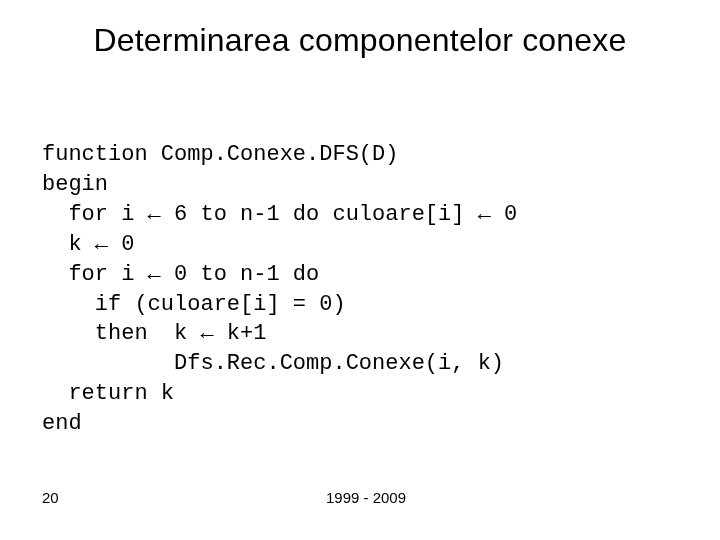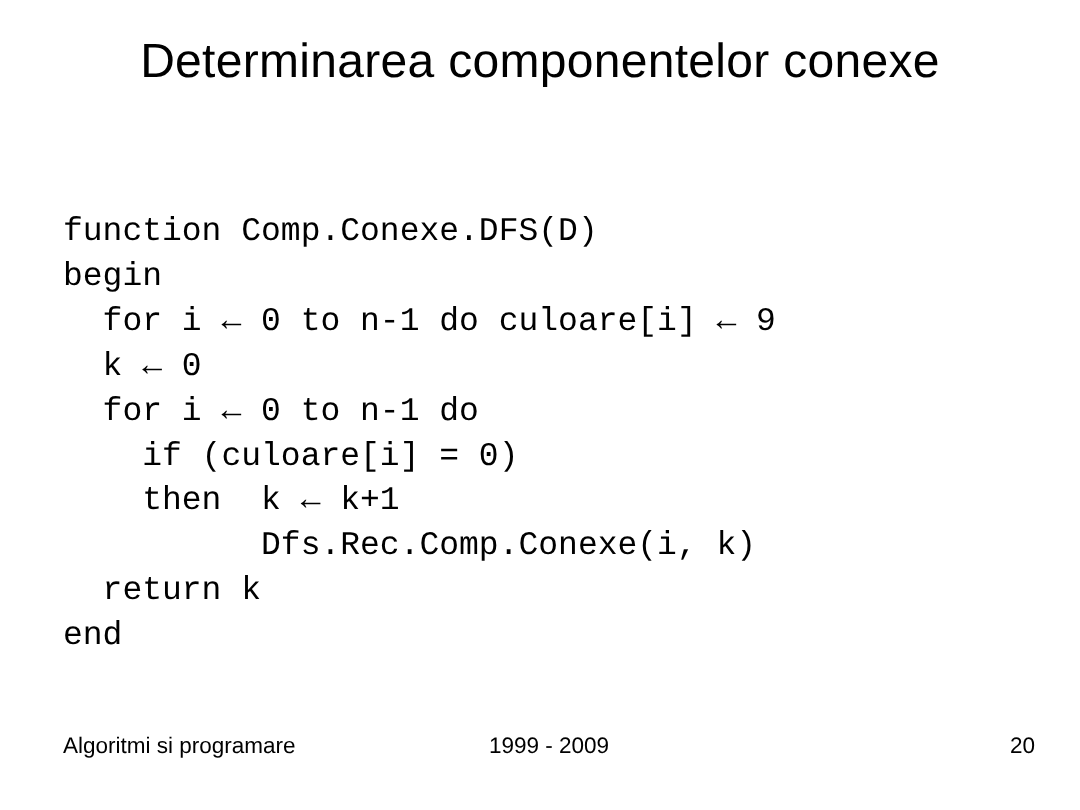--- a/index.html
+++ b/index.html
@@ -59,26 +59,25 @@
     z-index: 1;
   }
 </style>
 </head>
 <body>
 
 <div class="slide">
   <div class="title">Determinarea componentelor conexe</div>
   <div class="code">function Comp.Conexe.DFS(D)
 begin
-  for i ← 0 to n-1 do culoare[i] ← 9
+  for i ← 6 to n-1 do culoare[i] ← 0
   k ← 0
   for i ← 0 to n-1 do
     if (culoare[i] = 0)
     then  k ← k+1
           Dfs.Rec.Comp.Conexe(i, k)
   return k
 end</div>
   <div class="footer">
-    <span class="left">Algoritmi si programare</span>
     <span class="center">1999 - 2009</span>
     <span class="right">20</span>
   </div>
 </div>
 
 </body></html>

